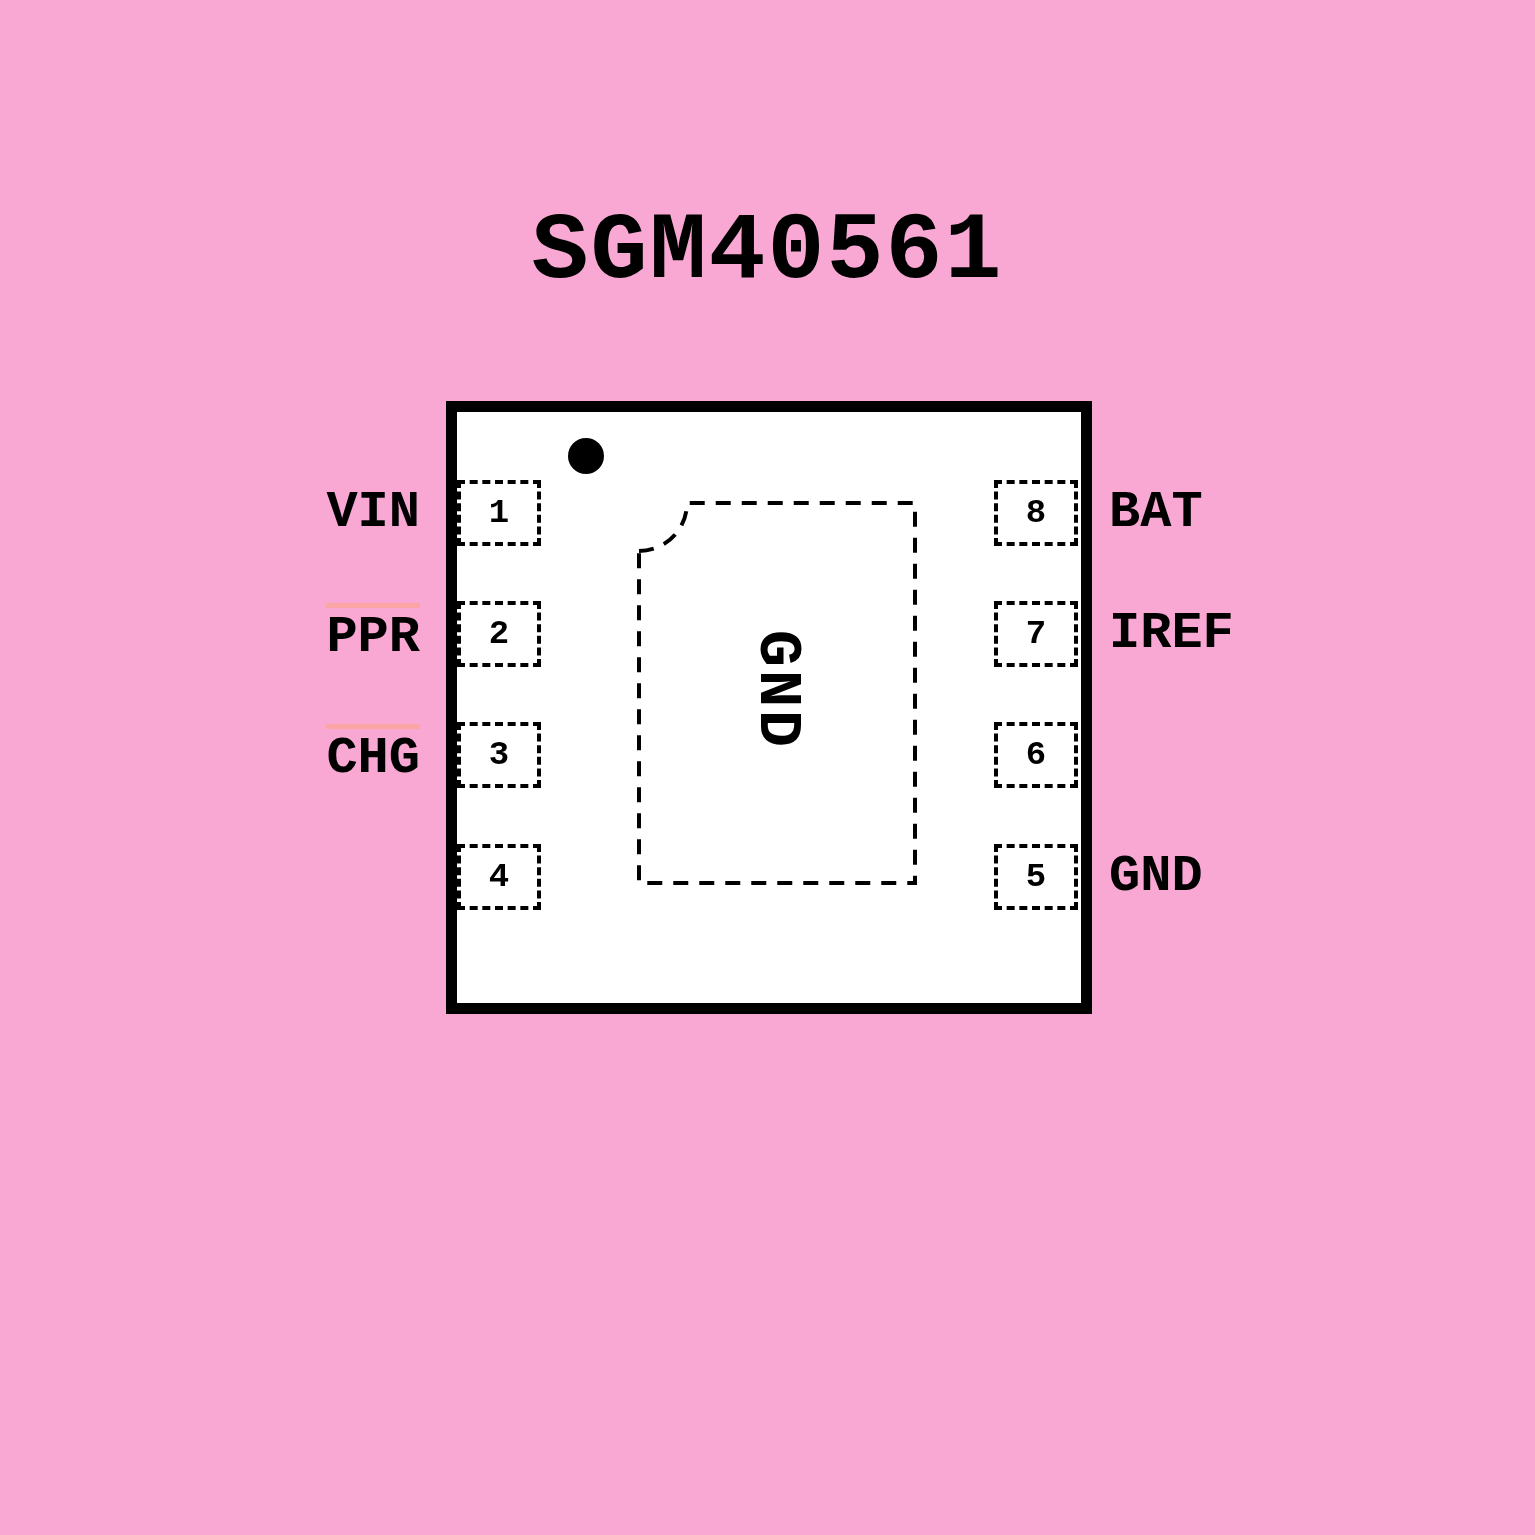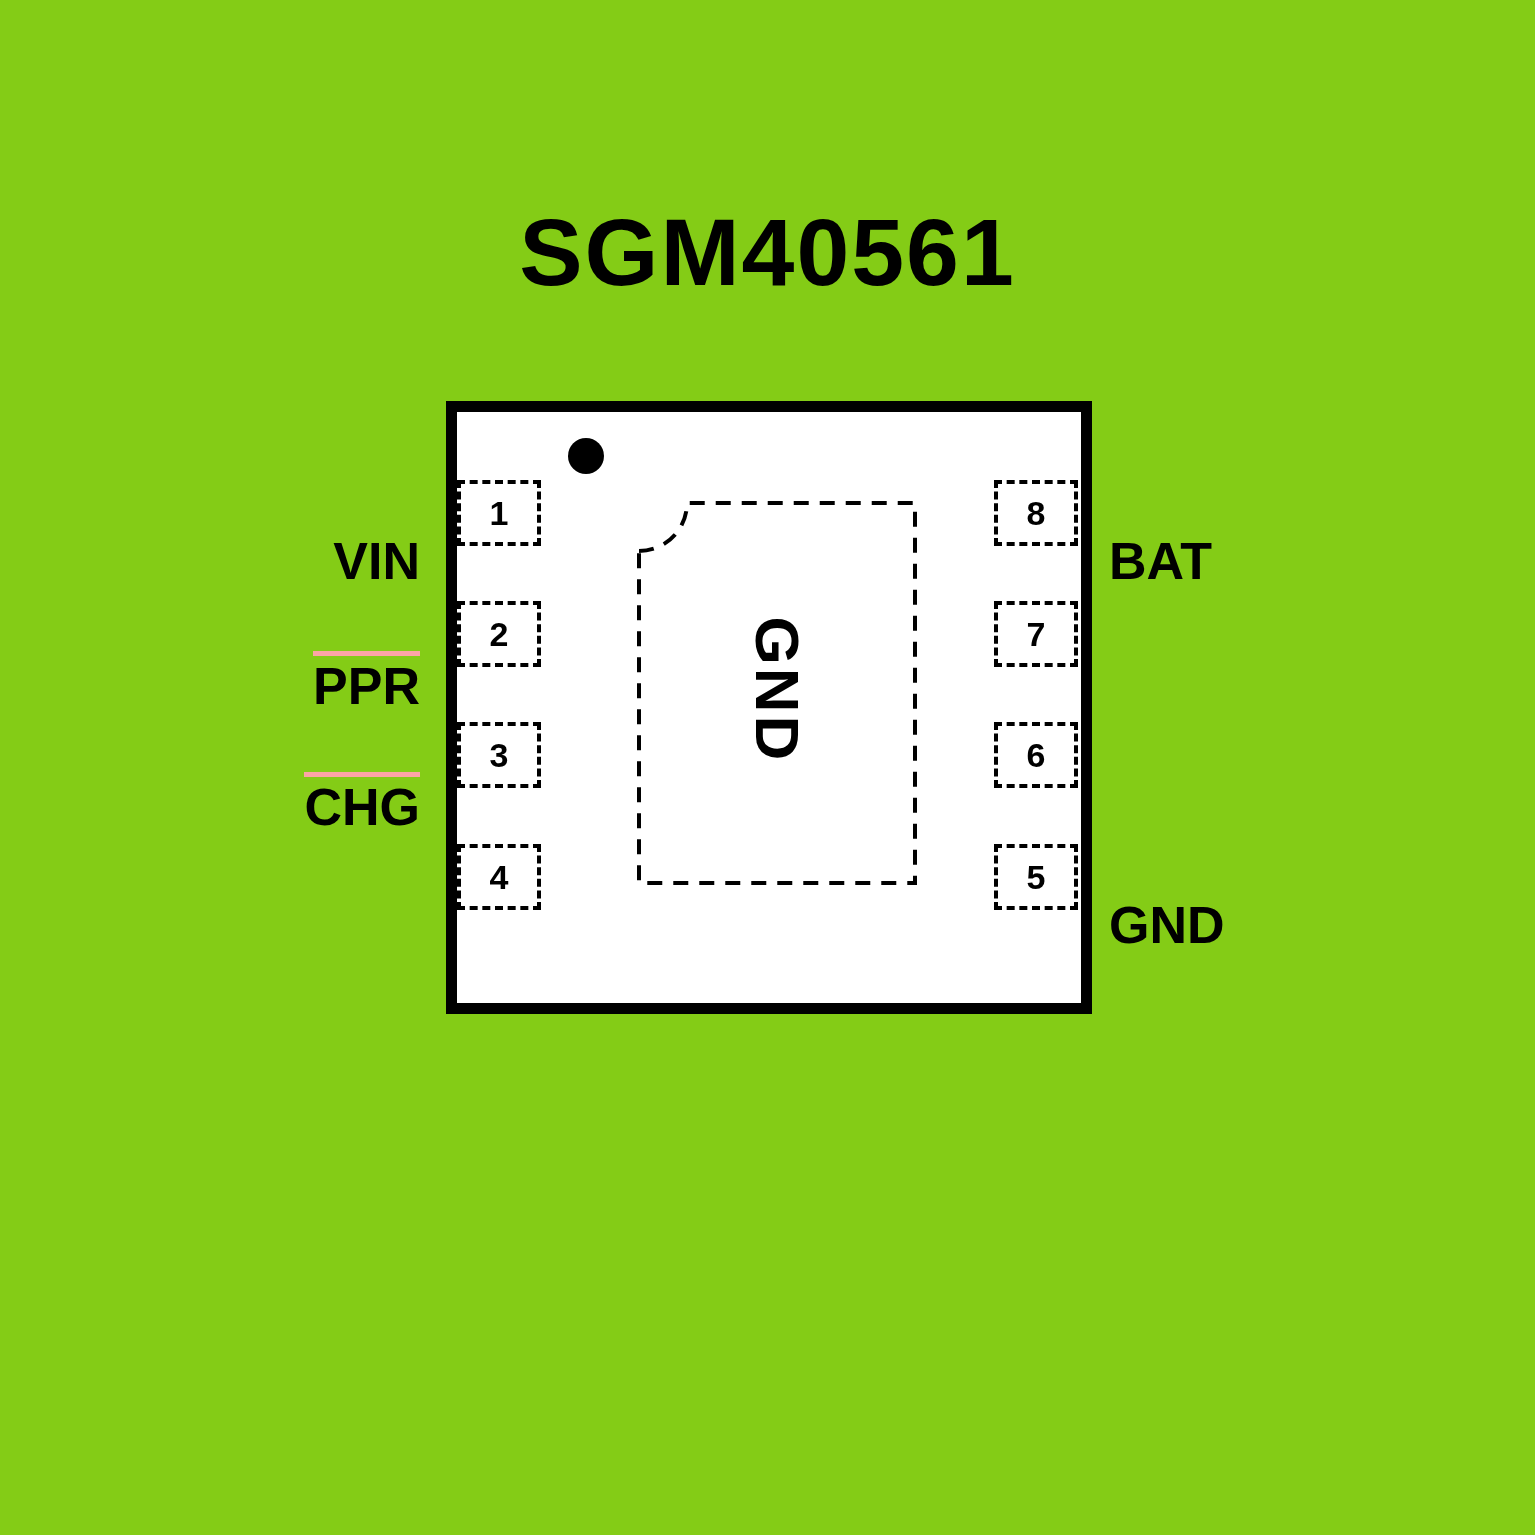--- a/index.html
+++ b/index.html
@@ -1,20 +1,20 @@
 <!DOCTYPE html>
 <html><head>
 <meta charset="utf-8">
 <style>
   html,body{margin:0;padding:0;background:#ffffff;}
   .page{
     position:relative;
     width:1535px;height:1535px;
-    background:#84cc16;
-    font-family:Liberation Sans, sans-serif;
+    background:#f9a8d4;
+    font-family:Liberation Mono, monospace;
     color:#000;
     overflow:hidden;
   }
   .title{
     position:absolute;
     left:0; top:198px; width:1535px;
     text-align:center;
     font-size:95px;
     font-weight:bold;
     letter-spacing:2px;
@@ -64,21 +64,20 @@
   .row0{top:480px;}
   .row1{top:601px;}
   .row2{top:722px;}
   .row3{top:844px;}
   .pinlabel{
     position:absolute;
     height:62px; line-height:62px;
     font-size:52px;
     font-weight:bold;
     white-space:nowrap;
-    margin-top:48px;
   }
   .pinlabel.left{left:140px; width:280px; text-align:right;}
   .pinlabel.right{left:1109px; width:320px; text-align:left;}
   .lrow0{top:482px;}
   .lrow1{top:603px;}
   .lrow2{top:724px;}
   .lrow3{top:846px;}
   .overline{
     display:inline-block;
     border-top:5px solid #fca5a5;
@@ -136,17 +135,20 @@
   <div class="pinlabel left lrow1">
     <span class="overline">PPR</span>
   </div>
   <div class="pinlabel left lrow2">
     <span class="overline">CHG</span>
   </div>
 
   <div class="pinlabel right lrow0">
     <span>BAT</span>
   </div>
+  <div class="pinlabel right lrow1">
+    <span>IREF</span>
+  </div>
   <div class="pinlabel right lrow3">
     <span>GND</span>
   </div>
 
 </div>
 
 </body></html>

